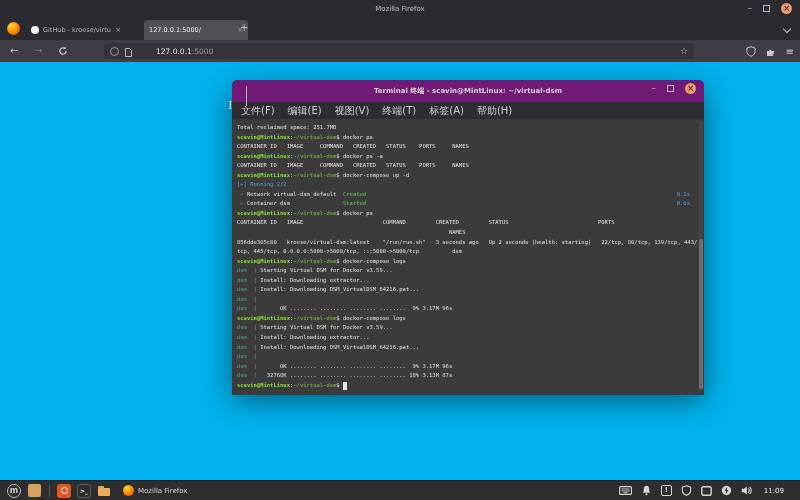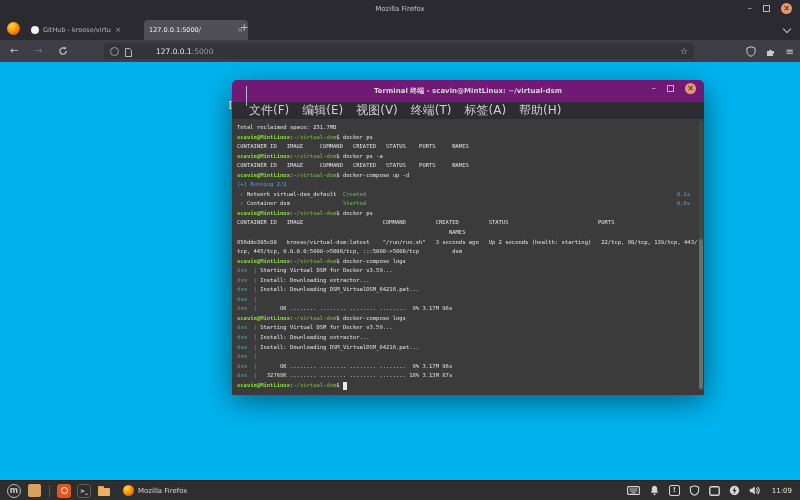--- a/index.html
+++ b/index.html
@@ -47,21 +47,21 @@
   .ff-page{position:absolute;top:62px;left:0;width:800px;height:418px;background:#00b3ee}
 
   
   .term{position:absolute;left:232px;top:80px;width:472px;height:310px;border-radius:5px 5px 0 0;
     box-shadow:0 10px 30px rgba(0,0,0,.5)}
   .term-title{height:22px;background:#701a75;border-radius:5px 5px 0 0;position:relative;
     display:flex;align-items:center;justify-content:center}
   .term-title-text{font-size:7px;font-weight:bold;color:#d6d4d8}
   .term-chevron{position:absolute;left:14px;top:6px}
   .term-menu{height:17px;background:#2d2c32;display:flex;align-items:center;gap:13px;
-    padding-left:17px;font-size:12px;color:#cfcdd2}
+    padding-left:9px;font-size:10px;color:#cfcdd2}
   .term-body{position:relative;height:276px;background:#3b3b3b;box-sizing:border-box;
     padding:4px 6px 0 5px;font-family:"DejaVu Sans Mono",monospace;font-size:5.5px;color:#e2e2e2;
     overflow:hidden}
   .tline{white-space:pre;height:9.55px;line-height:9.55px;position:relative}
   .w{color:#e2e2e2}
   .g{color:#8ae234;font-weight:bold}
   .p{color:#6f9f3c;font-weight:bold}
   .b{color:#5f9fd8}
   .gr{color:#61c554}
   .t{color:#4f9d93}
@@ -98,21 +98,21 @@
   .winbtn .wb-label{white-space:nowrap;overflow:hidden}
   .winbtn.active{background:#d6995c;color:#3a2b1a}
   .wb-ic{width:11px;height:11px;flex:none;border-radius:50%}
   .wb-ic.firefox{background:radial-gradient(circle at 35% 30%,#ffd54a,#ff9500 45%,#e8590c 78%,#c13a07)}
   .wb-ic.terminal{border-radius:2px;background:#262626;border:1px solid #666;box-sizing:border-box;
     color:#ddd;font-size:5px;line-height:9px;text-align:center;font-weight:bold}
   .tray{margin-left:auto;display:flex;align-items:center;gap:9px}
   .tray svg{display:block}
   .update-badge{width:11px;height:11px;border:1px solid #d6d6d6;border-radius:2px;box-sizing:border-box;
     color:#d6d6d6;font-size:7px;font-weight:bold;text-align:center;line-height:9px}
-  .clock{font-size:7px;color:#f1ead9;margin-left:2px;margin-right:4px}
+  .clock{font-size:7px;color:#f1ead9;margin-left:2px;margin-right:12px}
 </style>
 </head>
 <body>
 
 <div>
   <div class="ff-titlebar">
     <span class="ff-title">Mozilla Firefox</span>
     <div class="winctrl">
       <span class="wc-min">–</span>
       <span class="wc-max"></span>

